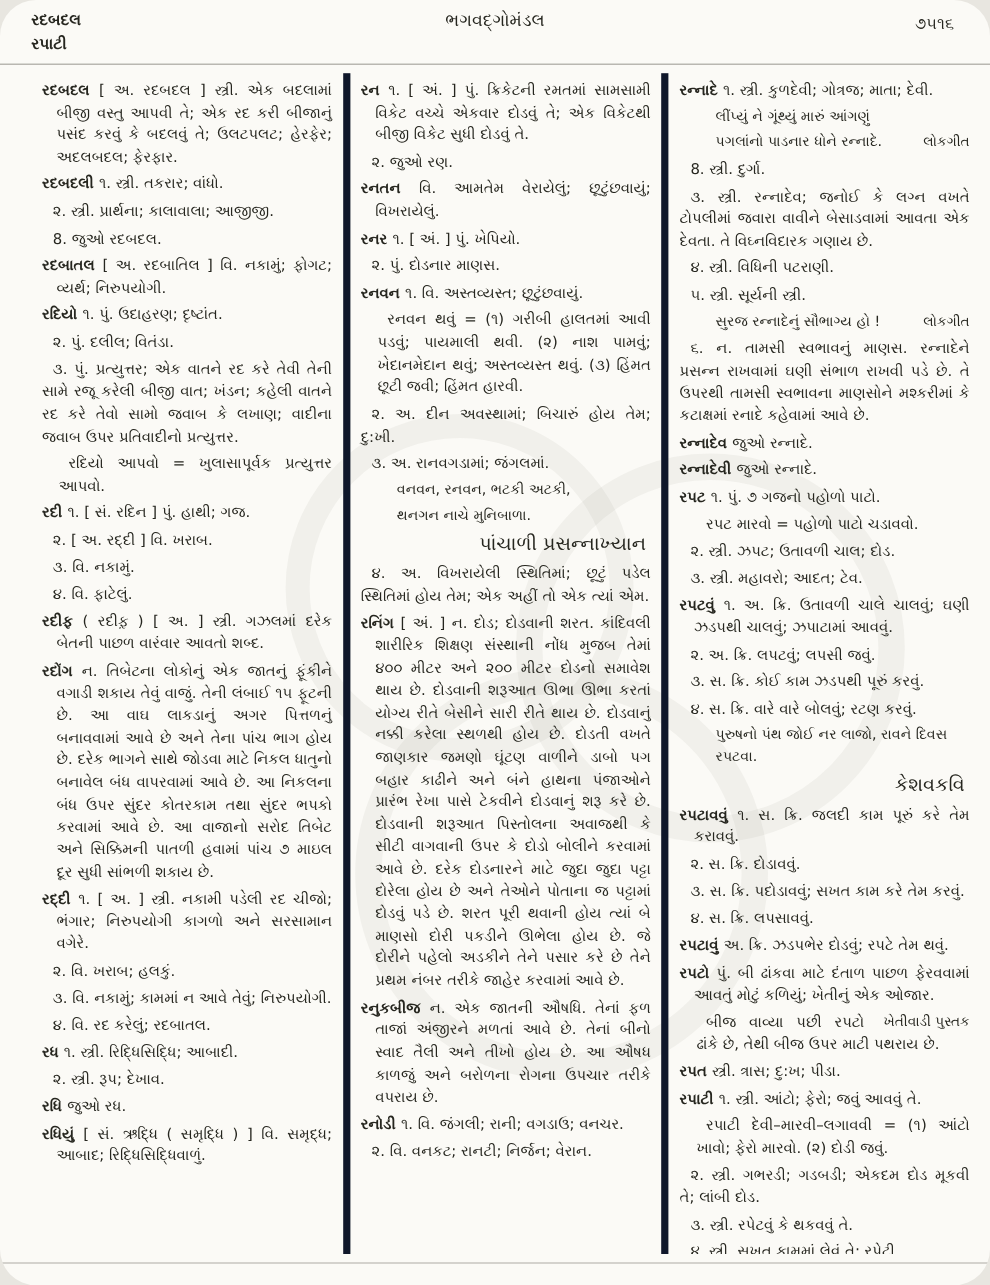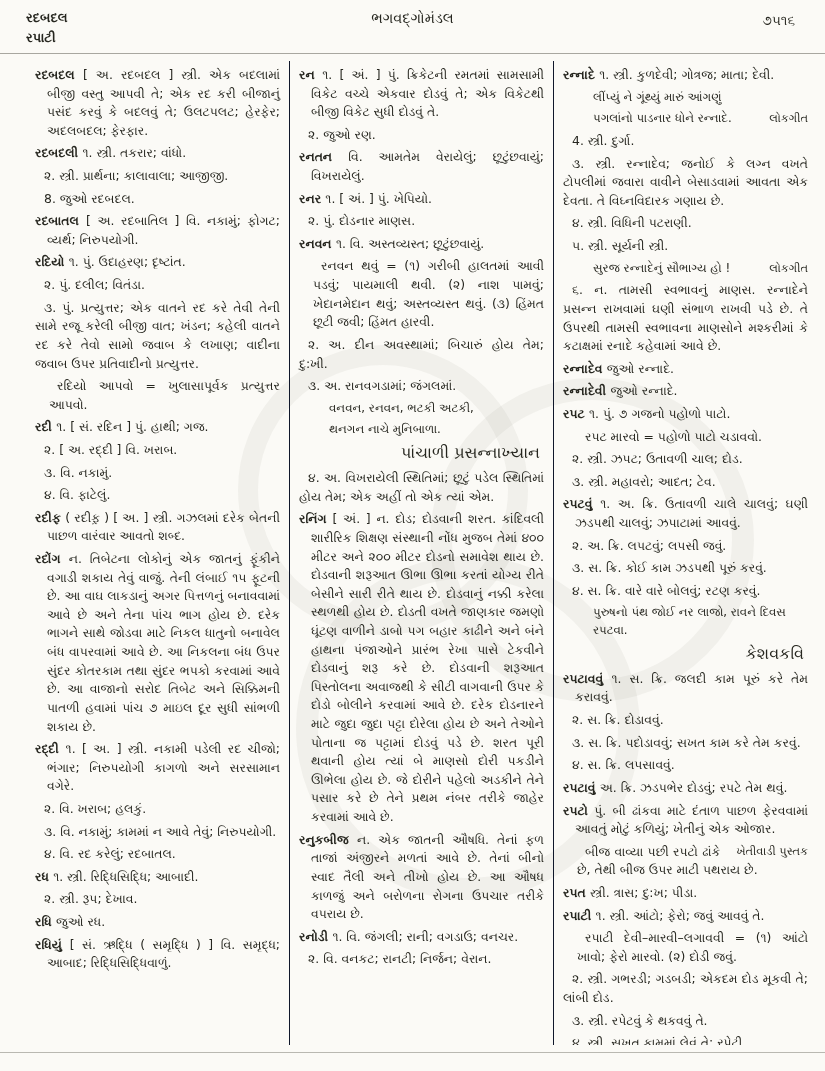--- a/index.html
+++ b/index.html
@@ -4,20 +4,21 @@
 <style>
   html,body{margin:0;padding:0;background:#e8e6e0;}
   .page{
     position:relative;
     width:825px;height:1071px;
     margin:0 auto;
     background:#fbfaf6;
     overflow:hidden;
     font-family:"DejaVu Sans","Liberation Sans",sans-serif;
     color:#26261f;
+    border-radius:30px;
   }
   
   .wm{position:absolute;border-radius:50%;border:20px solid rgba(110,110,104,0.07);pointer-events:none;}
   .wm1{left:238px;top:345px;width:250px;height:250px;}
   .wm2{left:430px;top:378px;width:280px;height:280px;border-width:22px;}
   .wm3{left:296px;top:556px;width:300px;height:300px;border-width:22px;}
   
   .header{
     position:absolute;left:0;top:0;width:100%;height:54px;
     border-bottom:1px solid #a8a7a0;
@@ -32,21 +33,21 @@
     display:flex;box-sizing:border-box;padding:6px 8px 4px 26px;
   }
   .col{
     flex:1 1 0;
     padding:2px 9px 0 9px;
     overflow:hidden;
     font-size:12.4px;
     line-height:1.5;
     text-align:justify;
   }
-  .col + .col{border-left:1px solid #0f172a;}
+  .col + .col{border-left:6px solid #0f172a;}
   .p{margin:0 0 4px 0;}
   .entry{padding-left:12px;text-indent:-12px;margin-top:3px;}
   .hw{font-weight:bold;}
   .sense{text-indent:9px;}
   .ex{padding-left:14px;text-indent:8px;}
   .verse{padding-left:30px;text-align:left;font-size:11.8px;}
   .srcline{text-align:right;padding-right:4px;font-size:16px;margin-top:-2px;}
   .cite{float:right;font-size:11.4px;padding-left:8px;}
   .bottom-rule{position:absolute;left:0;top:1052px;width:100%;height:1px;background:#b9b8b1;}
 </style>
@@ -110,21 +111,21 @@
         <div class="p sense">૪. અ. વિખરાયેલી સ્થિતિમાં; છૂટું પડેલ સ્થિતિમાં હોય તેમ; એક અહીં તો એક ત્યાં એમ.</div>
         <div class="p entry"><b class="hw">રનિંગ </b>[ અં. ] ન. દોડ; દોડવાની શરત. કાંદિવલી શારીરિક શિક્ષણ સંસ્થાની નોંધ મુજબ તેમાં ૪૦૦ મીટર અને ૨૦૦ મીટર દોડનો સમાવેશ થાય છે. દોડવાની શરૂઆત ઊભા ઊભા કરતાં યોગ્ય રીતે બેસીને સારી રીતે થાય છે. દોડવાનું નક્કી કરેલા સ્થળથી હોય છે. દોડતી વખતે જાણકાર જમણો ઘૂંટણ વાળીને ડાબો પગ બહાર કાઢીને અને બંને હાથના પંજાઓને પ્રારંભ રેખા પાસે ટેકવીને દોડવાનું શરૂ કરે છે. દોડવાની શરૂઆત પિસ્તોલના અવાજથી કે સીટી વાગવાની ઉપર કે દોડો બોલીને કરવામાં આવે છે. દરેક દોડનારને માટે જુદા જુદા પટ્ટા દોરેલા હોય છે અને તેઓને પોતાના જ પટ્ટામાં દોડવું પડે છે. શરત પૂરી થવાની હોય ત્યાં બે માણસો દોરી પકડીને ઊભેલા હોય છે. જે દોરીને પહેલો અડકીને તેને પસાર કરે છે તેને પ્રથમ નંબર તરીકે જાહેર કરવામાં આવે છે.</div>
         <div class="p entry"><b class="hw">રનુકબીજ </b>ન. એક જાતની ઔષધિ. તેનાં ફળ તાજાં અંજીરને મળતાં આવે છે. તેનાં બીનો સ્વાદ તૈલી અને તીખો હોય છે. આ ઔષધ કાળજું અને બરોળના રોગના ઉપચાર તરીકે વપરાય છે.</div>
         <div class="p entry"><b class="hw">રનોડી </b>૧. વિ. જંગલી; રાની; વગડાઉ; વનચર.</div>
         <div class="p sense">૨. વિ. વનકટ; રાનટી; નિર્જન; વેરાન.</div>
       </div>
     <div class="col">
         <div class="p entry"><b class="hw">રન્નાદે </b>૧. સ્ત્રી. કુળદેવી; ગોત્રજ; માતા; દેવી.</div>
         <div class="p verse">લીંપ્યું ને ગૂંથ્યું મારું આંગણું</div>
         <div class="p verse"><span class="cite">લોકગીત</span>પગલાંનો પાડનાર ધોને રન્નાદે.</div>
-        <div class="p sense">4. સ્ત્રી. દુર્ગા.</div>
+        <div class="p sense">8. સ્ત્રી. દુર્ગા.</div>
         <div class="p sense">૩. સ્ત્રી. રન્નાદેવ; જનોઈ કે લગ્ન વખતે ટોપલીમાં જવારા વાવીને બેસાડવામાં આવતા એક દેવતા. તે વિઘ્નવિદારક ગણાય છે.</div>
         <div class="p sense">૪. સ્ત્રી. વિધિની પટરાણી.</div>
         <div class="p sense">૫. સ્ત્રી. સૂર્યની સ્ત્રી.</div>
         <div class="p verse"><span class="cite">લોકગીત</span>સુરજ રન્નાદેનું સૌભાગ્ય હો !</div>
         <div class="p sense">૬. ન. તામસી સ્વભાવનું માણસ. રન્નાદેને પ્રસન્ન રાખવામાં ઘણી સંભાળ રાખવી પડે છે. તે ઉપરથી તામસી સ્વભાવના માણસોને મશ્કરીમાં કે કટાક્ષમાં રનાદે કહેવામાં આવે છે.</div>
         <div class="p entry"><b class="hw">રન્નાદેવ </b>જુઓ રન્નાદે.</div>
         <div class="p entry"><b class="hw">રન્નાદેવી </b>જુઓ રન્નાદે.</div>
         <div class="p entry"><b class="hw">રપટ </b>૧. પું. ૭ ગજનો પહોળો પાટો.</div>
         <div class="p ex">રપટ મારવો = પહોળો પાટો ચડાવવો.</div>
         <div class="p sense">૨. સ્ત્રી. ઝપટ; ઉતાવળી ચાલ; દોડ.</div>

